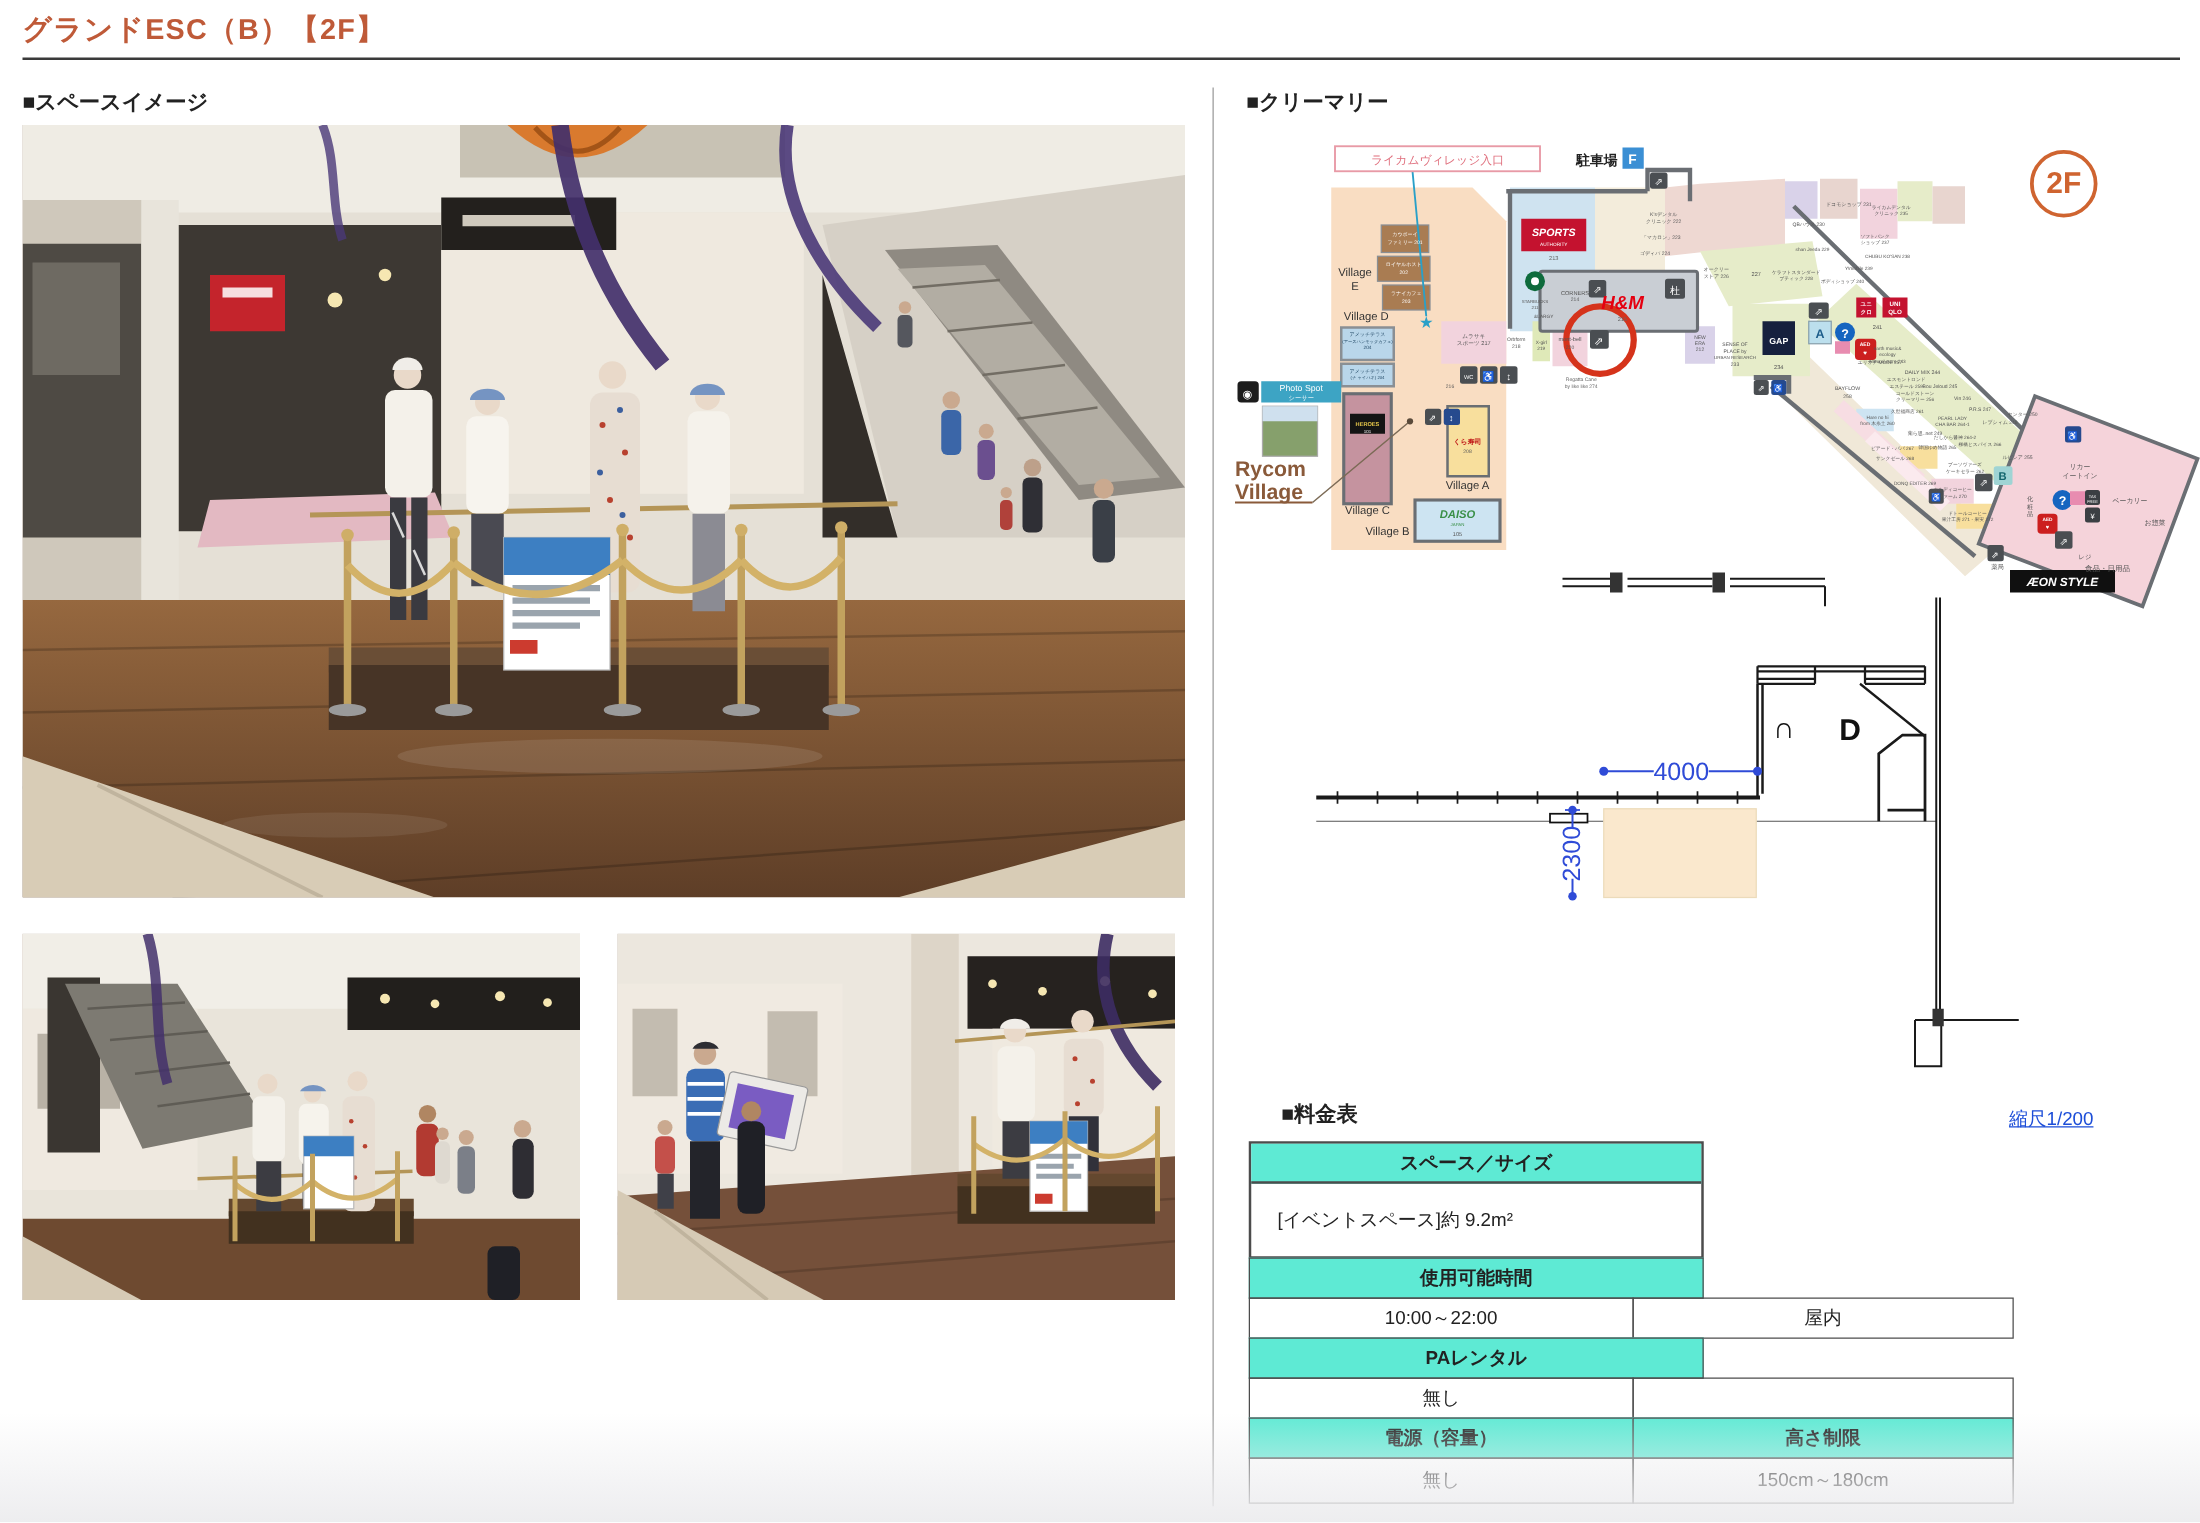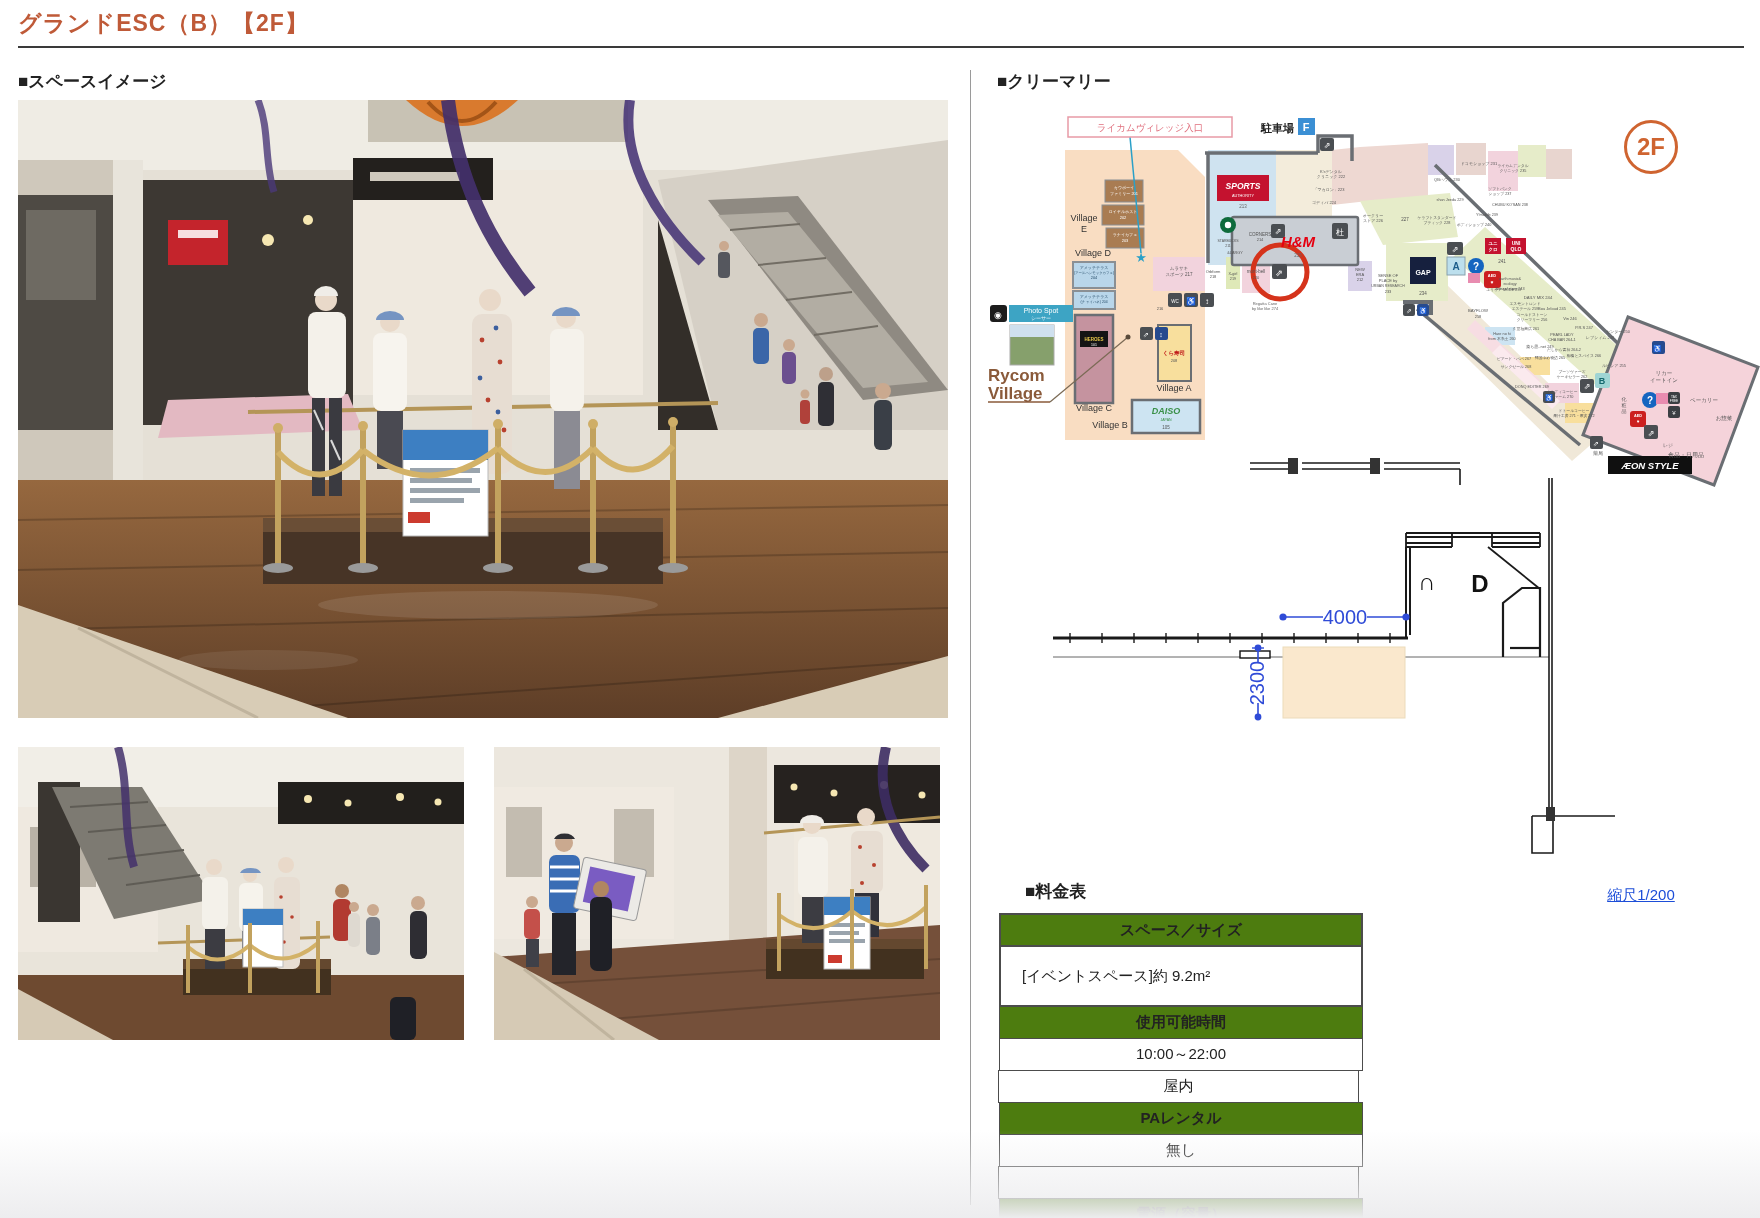--- a/index.html
+++ b/index.html
@@ -9,26 +9,26 @@
   #title-rule{left:18px;top:46px;width:1726px;height:2px;background:#3a3a3a;}
   .sec-head{font-size:17px;font-weight:bold;color:#222;}
   #col-divider{left:970px;top:70px;width:1px;height:1135px;background:#9a9a9a;}
   .photo-frame{background:#cfc8bb;overflow:hidden;}
   #floor-badge{left:1624px;top:120px;width:48px;height:48px;border:3px solid #cf6430;border-radius:50%;
     display:flex;align-items:center;justify-content:center;font-size:24px;font-weight:bold;color:#cf6430;}
   #scale-note{left:1561px;top:886px;width:160px;text-align:center;font-size:15px;color:#1d4ed8;text-decoration:underline;}
   
   .ft-cell{box-sizing:border-box;display:flex;align-items:center;justify-content:center;
     font-size:15px;color:#222;border:1px solid #4c4c4c;}
-  .ft-head{background:#4d7c0f;font-weight:bold;}
+  .ft-head{background:#5eead4;font-weight:bold;}
   #ft-top{left:999px;top:913px;width:364px;border:2px solid #4c4c4c;box-sizing:border-box;}
   #ft-top .r1{height:32px;border-bottom:2px solid #4c4c4c;}
   #ft-top .r2{height:58px;justify-content:flex-start;padding-left:21px;border:none;}
   #ft-main{left:999px;top:1007px;width:724px;}
-  .ft-row{display:flex;width:612px;flex-direction:column;}
+  .ft-row{display:flex;width:612px;}
   .ft-row .ft-cell{margin-top:-1px;}
   .ft-row .lc{width:364px;}
   .ft-row .rc{width:361px;margin-left:-1px;}
   #bottom-fade{left:0;top:1130px;width:1760px;height:88px;
     background:linear-gradient(180deg,rgba(238,238,240,0) 0%,#ededef 100%);}
   svg text{font-family:"Liberation Sans",sans-serif;}
 </style>
 </head>
 <body>
 

